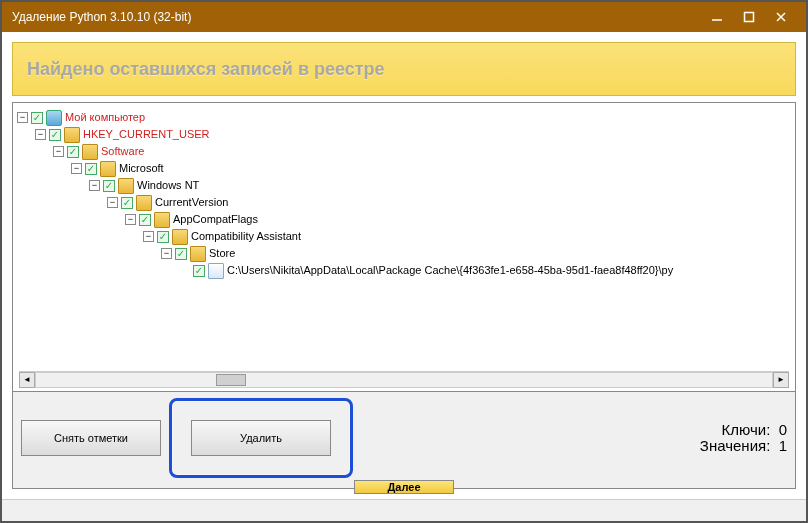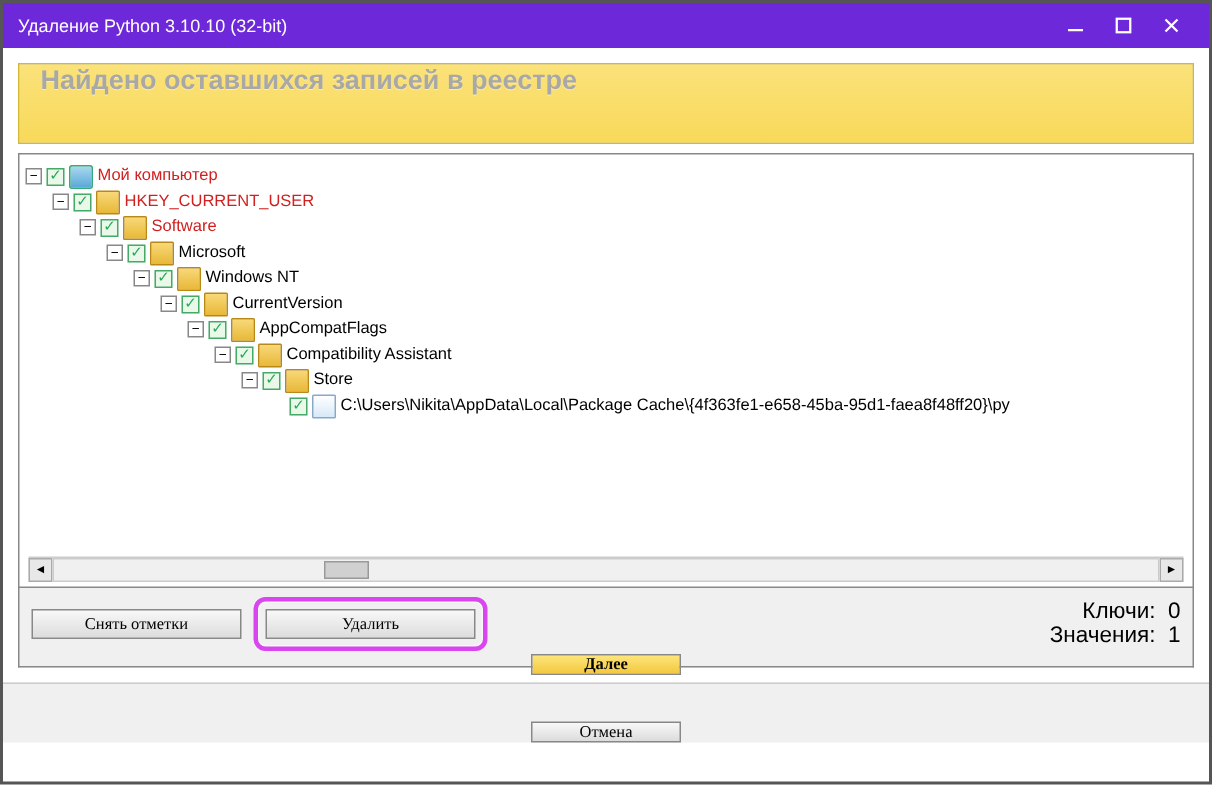--- a/index.html
+++ b/index.html
@@ -1,22 +1,22 @@
 <!DOCTYPE html>
 <html><head>
 <meta charset="utf-8">
 <style>
 * { box-sizing: border-box; margin: 0; padding: 0; }
 body { font-family: Tahoma, "Segoe UI", sans-serif; font-size: 11px; background: #fff; width: 808px; height: 523px; overflow: hidden; border: 2px solid #555; }
-.titlebar { background: #6d28d9; color: #fff; height: 30px; display: flex; align-items: center; padding: 0 10px; }
+.titlebar { background: #a16207; color: #fff; height: 30px; display: flex; align-items: center; padding: 0 10px; }
 .titlebar-text { flex: 1; font-size: 12px; }
 .titlebar-btns { display: flex; gap: 18px; margin-right: 8px; }
 .titlebar-btn { width: 14px; height: 14px; display: flex; align-items: center; justify-content: center; cursor: default; }
 .content { padding: 10px; }
-.banner { background: linear-gradient(#fbe27a, #f8d95a); border: 1px solid #d4b83a; height: 54px; display: flex; padding: 0 14px; margin-bottom: 6px; }
+.banner { background: linear-gradient(#fbe27a, #f8d95a); border: 1px solid #d4b83a; height: 54px; display: flex; align-items: center; padding: 0 14px; margin-bottom: 6px; }
 .banner-title { color: #a8a8a8; font-size: 18px; font-weight: bold; text-shadow: 0 1px 0 rgba(255,255,255,0.4); }
 .tree-container { border: 1px solid #888; background: #fff; height: 290px; padding: 6px 4px 0 4px; overflow: hidden; position: relative; }
 .tree { font-size: 11px; line-height: 17px; }
 .tree-row { display: flex; align-items: center; white-space: nowrap; }
 .indent { display: inline-block; width: 18px; }
 .expander { width: 11px; height: 11px; border: 1px solid #888; display: inline-flex; align-items: center; justify-content: center; font-size: 9px; line-height: 1; margin-right: 3px; cursor: pointer; background:#fff; }
 .checkbox { width: 12px; height: 12px; border: 1px solid #4a6; display: inline-flex; align-items: center; justify-content: center; font-size: 10px; color: #2a5; margin-right: 3px; background:#eaf8ea; }
 .icon { width: 16px; height: 16px; margin-right: 3px; display: inline-block; vertical-align: middle; }
 .icon-computer { background: linear-gradient(#a8d8f0,#5aa8d8); border-radius:2px; border:1px solid #3a7; }
 .icon-folder { background: linear-gradient(#f8d878,#e8b838); border-radius:1px; border:1px solid #b88818; }
@@ -26,23 +26,23 @@
 .bold { font-weight: normal; text-align: right; }
 .hscroll { position: absolute; bottom: 4px; left: 6px; right: 6px; height: 16px; border-top: 1px solid #ccc; display:flex; align-items:center; }
 .hscroll-track { flex:1; height: 16px; background:#f0f0f0; border:1px solid #ccc; display:flex; align-items:center; position:relative;}
 .hscroll-thumb { position:absolute; left:180px; width:30px; height:12px; background:#d0d0d0; border:1px solid #999; }
 .hscroll-btn { width:16px; height:16px; border:1px solid #aaa; background:#e8e8e8; display:flex;align-items:center;justify-content:center;font-size:8px;}
 .path-section { border: 1px solid #888; border-top: none; padding: 6px 8px 10px 8px; background: #f0f0f0; }
 .path-row { display: flex; align-items: center; margin-bottom: 8px; }
 .path-label { width: 50px; }
 .path-input { flex: 1; height: 18px; border: 1px solid #888; background: #fff; box-shadow: inset 1px 1px 2px rgba(0,0,0,0.15); }
 .btn-row { display: flex; align-items: center; }
-.win-btn { height: 20px; background: linear-gradient(#f8f8f8,#dcdcdc); border: 1px solid #888; padding: 0 8px; font-size: 11px; cursor: pointer; font-family: Liberation Serif, serif; }
+.win-btn { height: 36px; background: linear-gradient(#f8f8f8,#dcdcdc); border: 1px solid #888; padding: 0 8px; font-size: 11px; cursor: pointer; font-family: Liberation Sans, sans-serif; }
 .win-btn.wide { width: 140px; }
-.highlight-ring { border: 3px solid #d946ef; border-radius: 8px; padding: 5px; display: inline-block; box-shadow: 0 0 0 1px rgba(255,255,255,0.5) inset; }
+.highlight-ring { border: 3px solid #1d4ed8; border-radius: 8px; padding: 19px; display: inline-block; box-shadow: 0 0 0 1px rgba(255,255,255,0.5) inset; }
 .stats { margin-left: auto; text-align: right; font-size: 15px; line-height: 16px; }
 .footer { background: #f0f0f0; border-top: 1px solid #ccc; height: 40px; display: flex; align-items: center; justify-content: flex-end; gap: 12px; padding: 0 14px; flex-direction: column; }
 .win-btn.primary { background: linear-gradient(#fde57a,#f3c83f); font-weight: bold; width: 100px; }
 .win-btn.secondary { width: 100px; margin-top: 19px; }
 </style>
 </head>
 <body>
 
 <div class="titlebar">
   <div class="titlebar-text">Удаление Python 3.10.10 (32-bit)</div>

